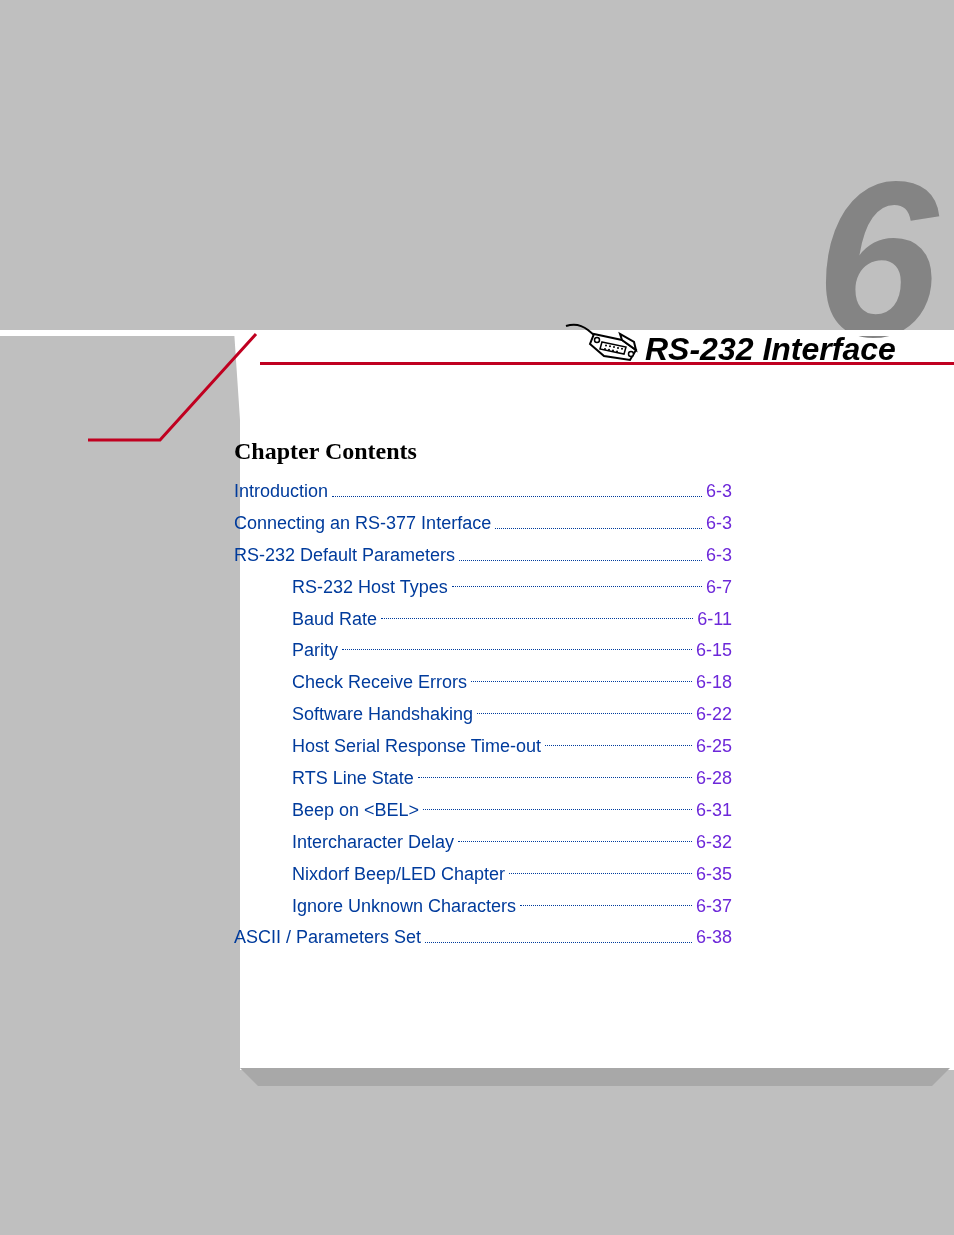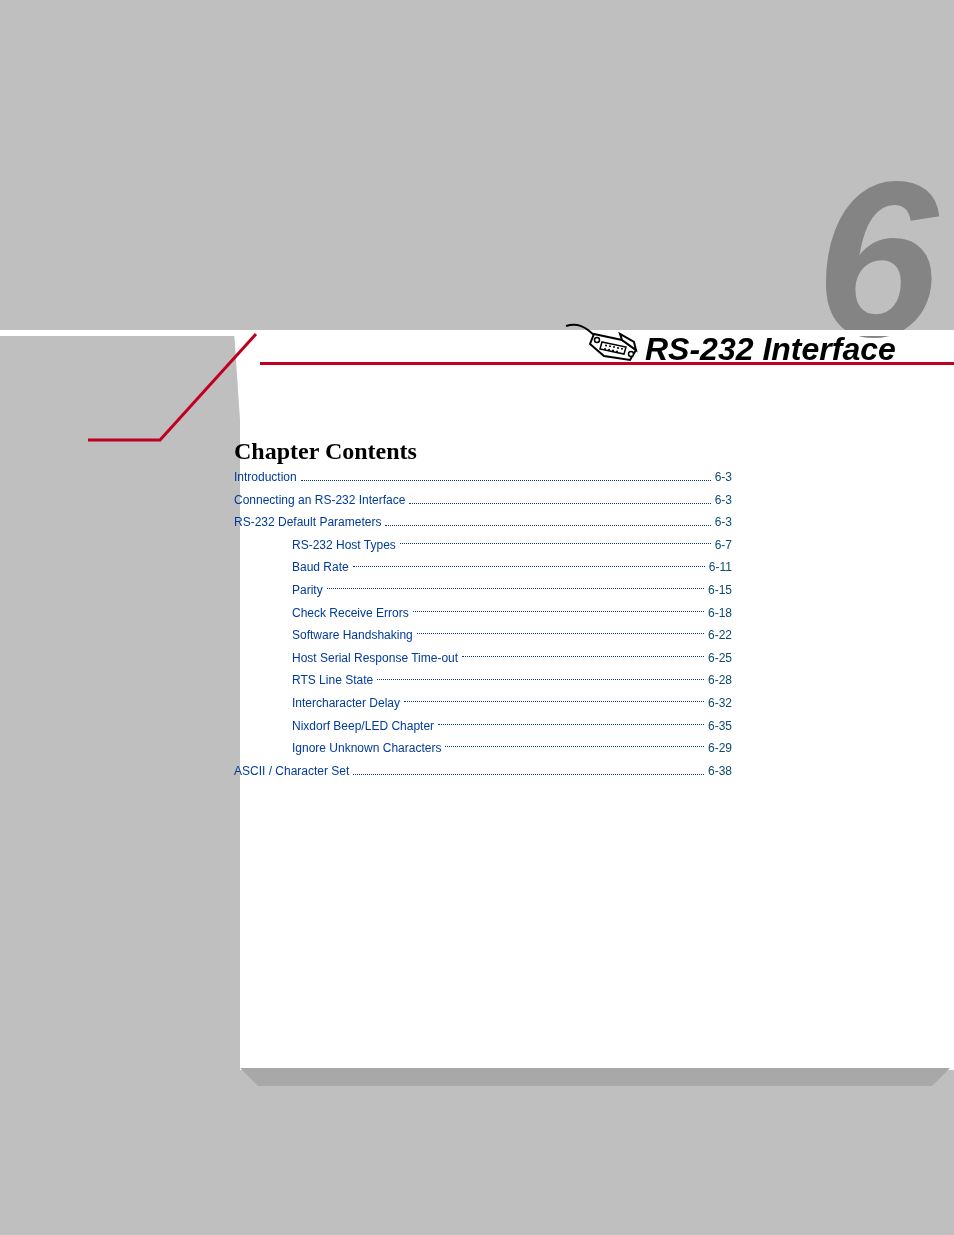--- a/index.html
+++ b/index.html
@@ -85,23 +85,23 @@
     font-size: 24px;
     font-weight: 700;
     color: #000;
     font-family: Liberation Serif, serif;
   }
 
   
   .toc {
     position: absolute;
     left: 234px;
-    top: 464px;
+    top: 474px;
     width: 498px;
-    font-size: 12px;
+    font-size: 18px;
     color: #003b9c;
   }
   .toc-row {
     display: flex;
     align-items: baseline;
     margin: 4px 0;
     line-height: 1.55;
   }
   .toc-row.sub { padding-left: 58px; align-items: center; }
   .toc-label {
@@ -109,21 +109,21 @@
     color: #003b9c;
   }
   .toc-leader {
     flex: 1;
     border-bottom: 1px dotted #003b9c;
     margin: 0 4px 3px 4px;
     height: 0;
   }
   .toc-page {
     white-space: nowrap;
-    color: #0c4a6e;
+    color: #6d28d9;
   }
 
   
   .paper-shadow {
     position: absolute;
     left: 232px;
     top: 1068px;
   }
 
 </style>
@@ -180,21 +180,21 @@
 
   <div class="contents-heading">Chapter Contents</div>
 
   <div class="toc" id="toc">
       <div class="toc-row">
         <span class="toc-label">Introduction</span>
         <span class="toc-leader"></span>
         <span class="toc-page">6-3</span>
       </div>
       <div class="toc-row">
-        <span class="toc-label">Connecting an RS-232 Interface</span>
+        <span class="toc-label">Connecting an RS-377 Interface</span>
         <span class="toc-leader"></span>
         <span class="toc-page">6-3</span>
       </div>
       <div class="toc-row">
         <span class="toc-label">RS-232 Default Parameters</span>
         <span class="toc-leader"></span>
         <span class="toc-page">6-3</span>
       </div>
       <div class="toc-row sub">
         <span class="toc-label">RS-232 Host Types</span>
@@ -225,34 +225,39 @@
         <span class="toc-label">Host Serial Response Time-out</span>
         <span class="toc-leader"></span>
         <span class="toc-page">6-25</span>
       </div>
       <div class="toc-row sub">
         <span class="toc-label">RTS Line State</span>
         <span class="toc-leader"></span>
         <span class="toc-page">6-28</span>
       </div>
       <div class="toc-row sub">
+        <span class="toc-label">Beep on &lt;BEL&gt;</span>
+        <span class="toc-leader"></span>
+        <span class="toc-page">6-31</span>
+      </div>
+      <div class="toc-row sub">
         <span class="toc-label">Intercharacter Delay</span>
         <span class="toc-leader"></span>
         <span class="toc-page">6-32</span>
       </div>
       <div class="toc-row sub">
         <span class="toc-label">Nixdorf Beep/LED Chapter</span>
         <span class="toc-leader"></span>
         <span class="toc-page">6-35</span>
       </div>
       <div class="toc-row sub">
         <span class="toc-label">Ignore Unknown Characters</span>
         <span class="toc-leader"></span>
-        <span class="toc-page">6-29</span>
-      </div>
-      <div class="toc-row">
-        <span class="toc-label">ASCII / Character Set</span>
+        <span class="toc-page">6-37</span>
+      </div>
+      <div class="toc-row">
+        <span class="toc-label">ASCII / Parameters Set</span>
         <span class="toc-leader"></span>
         <span class="toc-page">6-38</span>
       </div>
     </div>
 
 </div>
 
 </body></html>

